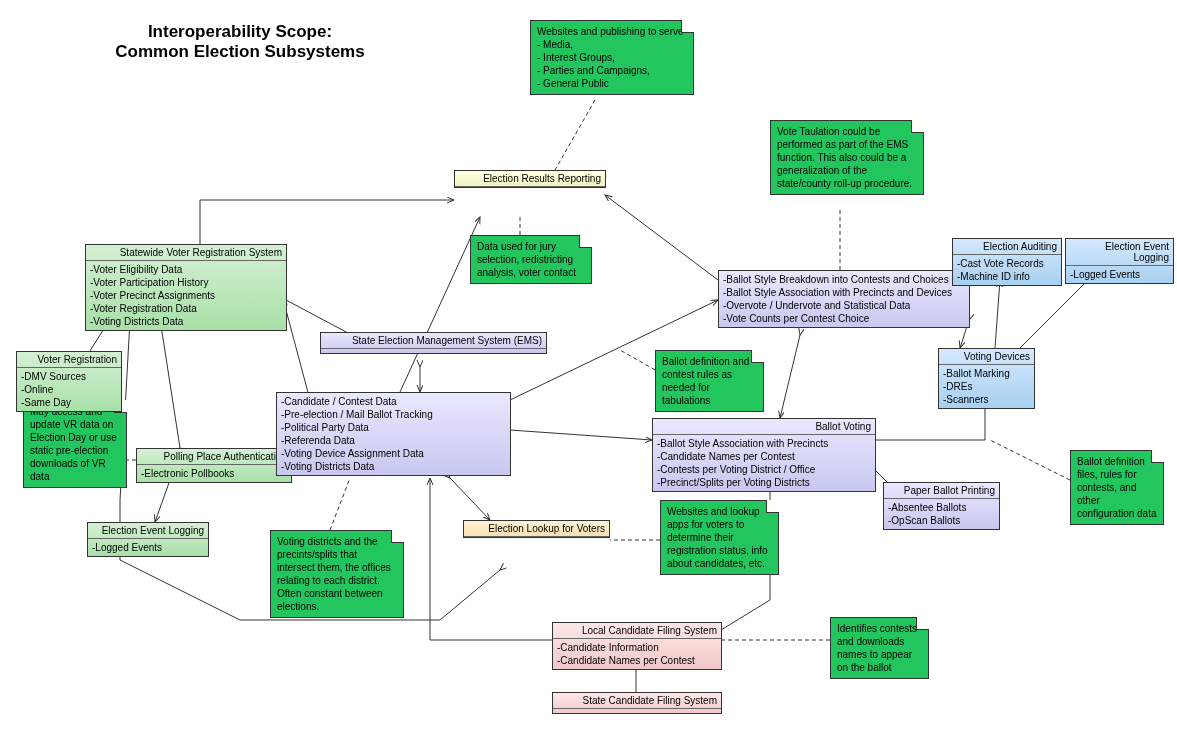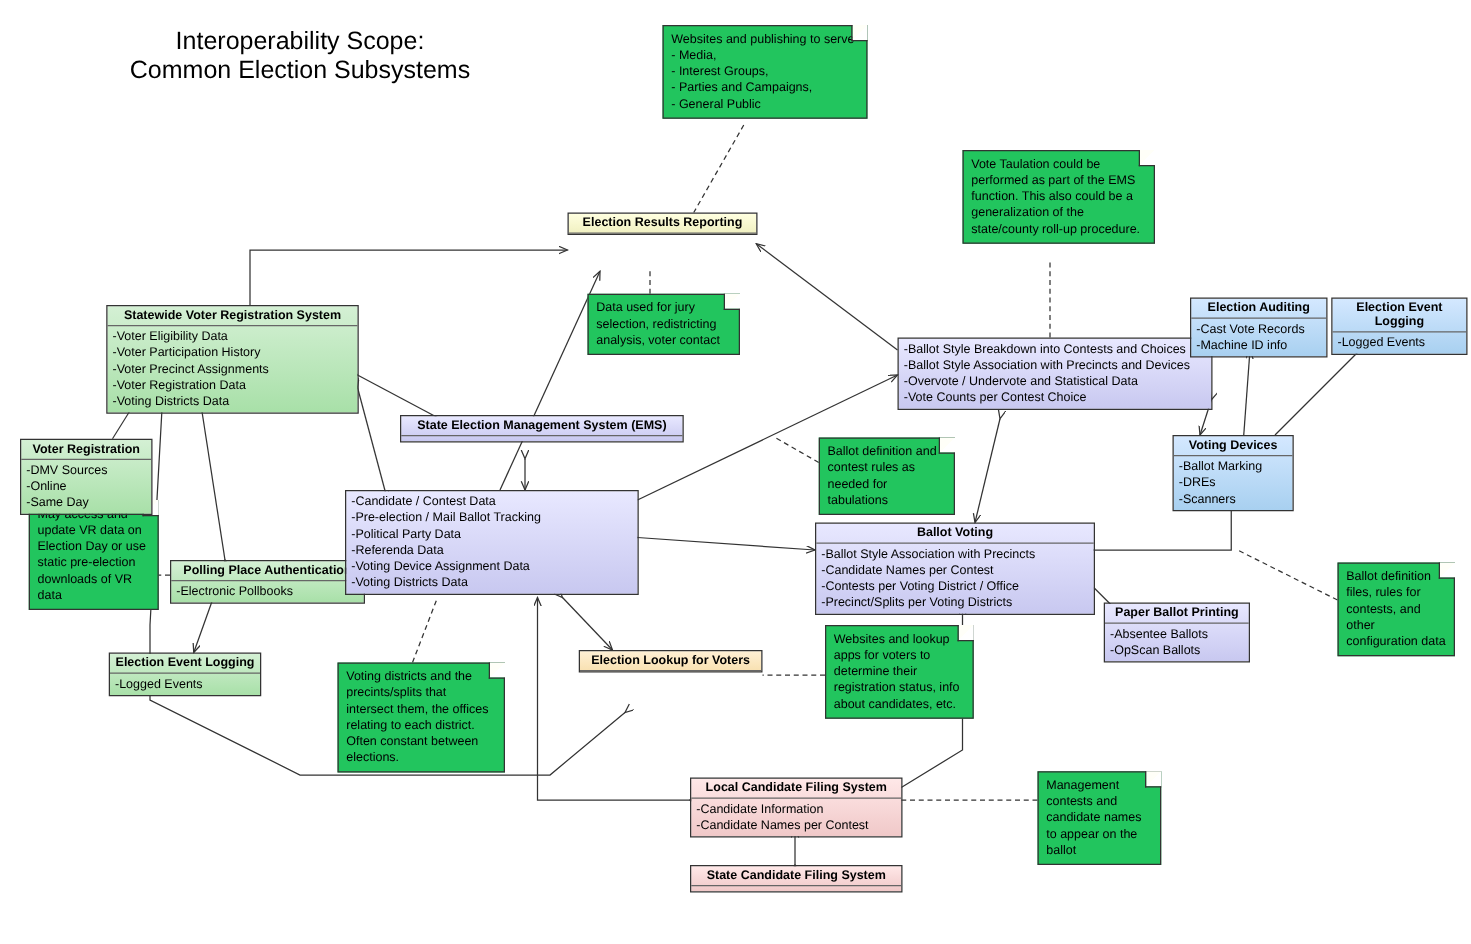--- a/index.html
+++ b/index.html
@@ -1,18 +1,18 @@
 <!DOCTYPE html>
 <html><head>
 <meta charset="utf-8">
 <style>
 body{margin:0;font-family:Arial,sans-serif;font-size:10px;color:#000;background:#fff;position:relative;width:1177px;height:755px;overflow:hidden}
-.title{position:absolute;font-size:20px;font-weight:normal;text-align:center}
+.title{position:absolute;font-size:17px;font-weight:bold;text-align:center}
 .box{position:absolute;border:1px solid #333;font-size:10px;z-index:2}
-.box .hdr{font-weight:bold;text-align:center;padding:2px 4px;border-bottom:1px solid #666}
+.box .hdr{font-weight:normal;text-align:right;padding:2px 4px;border-bottom:1px solid #666}
 .box .body{padding:2px 4px;line-height:1.3}
 .box.green{background:linear-gradient(#d4f0d4,#a8e0a8)}
 .box.blue{background:linear-gradient(#d4e8ff,#a8d0f0)}
 .box.purple{background:linear-gradient(#e8e8ff,#c8c8f0)}
 .box.yellow{background:linear-gradient(#ffffe0,#f0f0c0)}
 .box.orange{background:linear-gradient(#fff0d4,#f8e0b0)}
 .box.red{background:linear-gradient(#ffe8e8,#f0c8c8)}
 .note{position:absolute;background:#22c55e;border:1px solid #333;padding:4px 6px;font-size:10px;line-height:1.3;z-index:2}
 .note::before{content:"";position:absolute;top:-1px;right:-1px;width:12px;height:12px;background:linear-gradient(135deg,#fffff8 50%,#fff 50%);border-left:1px solid #333;border-bottom:1px solid #333}
 svg.lines{position:absolute;top:0;left:0;width:1177px;height:755px;z-index:1}
@@ -24,21 +24,21 @@
   <span>Interoperability Scope:</span><br><span>Common Election Subsystems</span>
 </div>
 
 <div class="note" style="left:530px;top:20px;width:150px">Websites and publishing to serve<br>- Media,<br>- Interest Groups,<br>- Parties and Campaigns,<br>- General Public</div>
 <div class="note" style="left:470px;top:235px;width:108px">Data used for jury selection, redistricting analysis, voter contact</div>
 <div class="note" style="left:23px;top:400px;width:90px">May access and update VR data on Election Day or use static pre-election downloads of VR data</div>
 <div class="note" style="left:270px;top:530px;width:120px">Voting districts and the precints/splits that intersect them, the offices relating to each district. Often constant between elections.</div>
 <div class="note" style="left:655px;top:350px;width:95px">Ballot definition and contest rules as needed for tabulations</div>
 <div class="note" style="left:660px;top:500px;width:105px">Websites and lookup apps for voters to determine their registration status, info about candidates, etc.</div>
 <div class="note" style="left:770px;top:120px;width:140px">Vote Taulation could be performed as part of the EMS function.  This also could be a generalization of the state/county roll-up procedure.</div>
-<div class="note" style="left:830px;top:617px;width:85px">Management contests and candidate names to appear on the ballot</div>
+<div class="note" style="left:830px;top:617px;width:85px">Identifies contests and downloads names to appear on the ballot</div>
 <div class="note" style="left:1070px;top:450px;width:80px">Ballot definition files, rules for contests, and other configuration data</div>
 
 <div class="box green" style="left:85px;top:244px;width:200px">
     <div class="hdr">Statewide Voter Registration System</div>
     <div class="body">-Voter Eligibility Data<br>-Voter Participation History<br>-Voter Precinct Assignments<br>-Voter Registration Data<br>-Voting Districts Data</div>
   </div>
 <div class="box green" style="left:16px;top:351px;width:104px">
     <div class="hdr">Voter Registration</div>
     <div class="body">-DMV Sources<br>-Online<br>-Same Day</div>
   </div>

